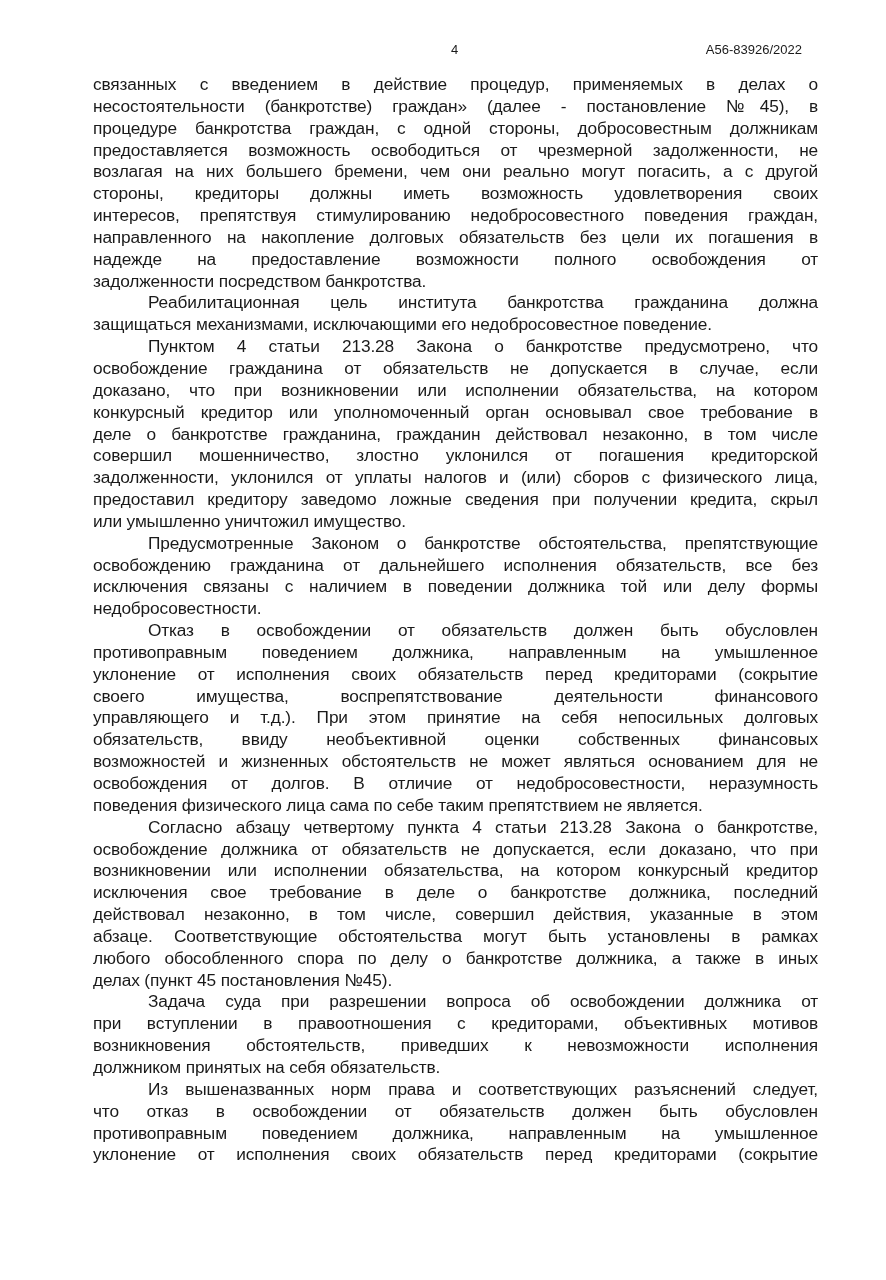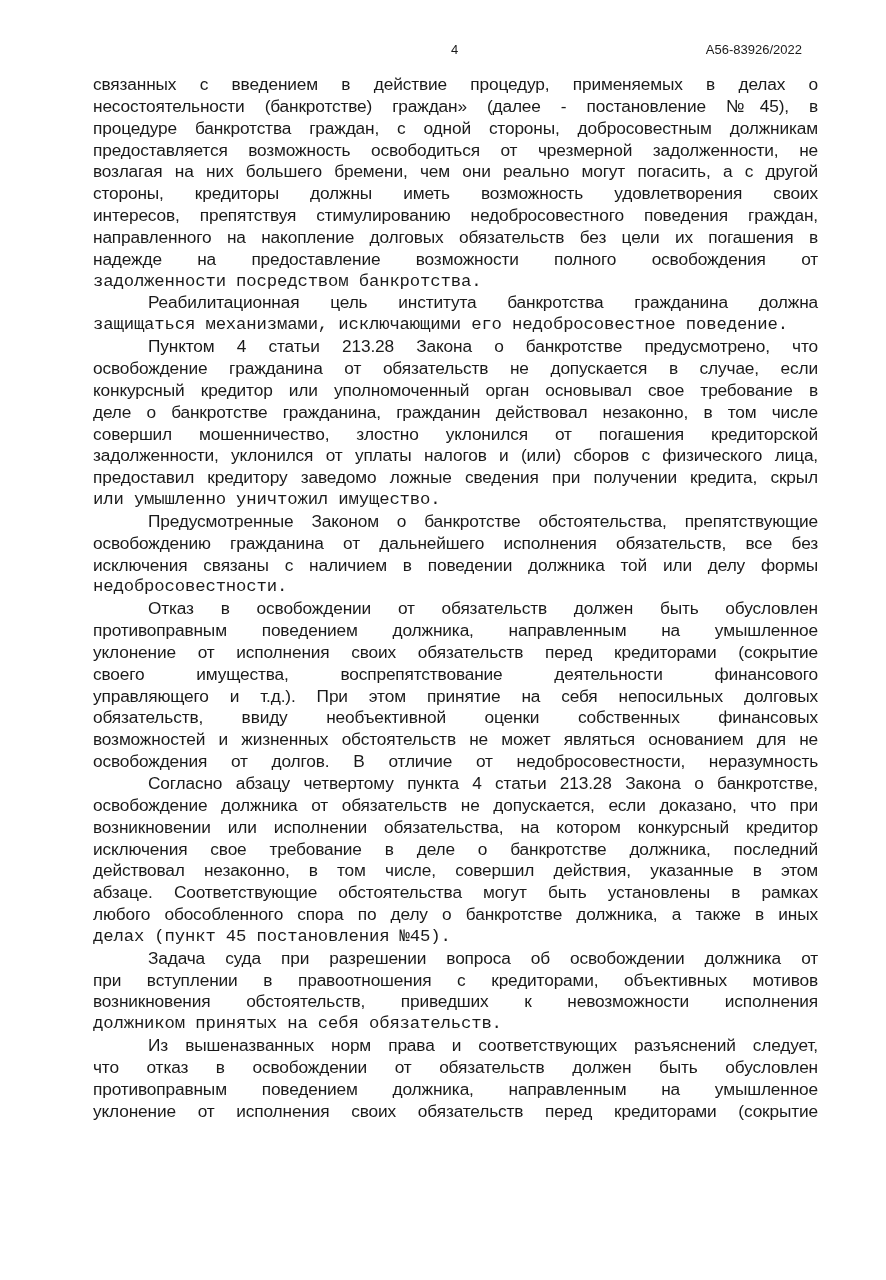--- a/index.html
+++ b/index.html
@@ -45,21 +45,20 @@
     .line {
       display: block;
       white-space: nowrap;
       text-align: justify;
       text-align-last: justify;
       height: 21.85px;
       overflow: visible;
     }
     .line.last {
       text-align-last: left;
-      font-family: Liberation Mono, monospace;
     }
     .line.indent {
       padding-left: 55px;
     }
     .line.j {
       white-space: normal;
     }
   </style>
 </head>
 <body>
@@ -82,20 +81,21 @@
       <span class="line j">надежде на предоставление возможности полного освобождения от</span>
       <span class="line j last">задолженности посредством банкротства.</span>
     </div>
     <div>
       <span class="line j indent">Реабилитационная цель института банкротства гражданина должна</span>
       <span class="line j last">защищаться механизмами, исключающими его недобросовестное поведение.</span>
     </div>
     <div>
       <span class="line j indent">Пунктом 4 статьи 213.28 Закона о банкротстве предусмотрено, что</span>
       <span class="line j">освобождение гражданина от обязательств не допускается в случае, если</span>
+      <span class="line j">доказано, что при возникновении или исполнении обязательства, на котором</span>
       <span class="line j">конкурсный кредитор или уполномоченный орган основывал свое требование в</span>
       <span class="line j">деле о банкротстве гражданина, гражданин действовал незаконно, в том числе</span>
       <span class="line j">совершил мошенничество, злостно уклонился от погашения кредиторской</span>
       <span class="line j">задолженности, уклонился от уплаты налогов и (или) сборов с физического лица,</span>
       <span class="line j">предоставил кредитору заведомо ложные сведения при получении кредита, скрыл</span>
       <span class="line j last">или умышленно уничтожил имущество.</span>
     </div>
     <div>
       <span class="line j indent">Предусмотренные Законом о банкротстве обстоятельства, препятствующие</span>
       <span class="line j">освобождению гражданина от дальнейшего исполнения обязательств, все без</span>
@@ -104,20 +104,21 @@
     </div>
     <div>
       <span class="line j indent">Отказ в освобождении от обязательств должен быть обусловлен</span>
       <span class="line j">противоправным поведением должника, направленным на умышленное</span>
       <span class="line j">уклонение от исполнения своих обязательств перед кредиторами (сокрытие</span>
       <span class="line j">своего имущества, воспрепятствование деятельности финансового</span>
       <span class="line j">управляющего и т.д.). При этом принятие на себя непосильных долговых</span>
       <span class="line j">обязательств, ввиду необъективной оценки собственных финансовых</span>
       <span class="line j">возможностей и жизненных обстоятельств не может являться основанием для не</span>
       <span class="line j">освобождения от долгов. В отличие от недобросовестности, неразумность</span>
+      <span class="line j last">поведения физического лица сама по себе таким препятствием не является.</span>
     </div>
     <div>
       <span class="line j indent">Согласно абзацу четвертому пункта 4 статьи 213.28 Закона о банкротстве,</span>
       <span class="line j">освобождение должника от обязательств не допускается, если доказано, что при</span>
       <span class="line j">возникновении или исполнении обязательства, на котором конкурсный кредитор</span>
       <span class="line j">исключения свое требование в деле о банкротстве должника, последний</span>
       <span class="line j">действовал незаконно, в том числе, совершил действия, указанные в этом</span>
       <span class="line j">абзаце. Соответствующие обстоятельства могут быть установлены в рамках</span>
       <span class="line j">любого обособленного спора по делу о банкротстве должника, а также в иных</span>
       <span class="line j last">делах (пункт 45 постановления №45).</span>

